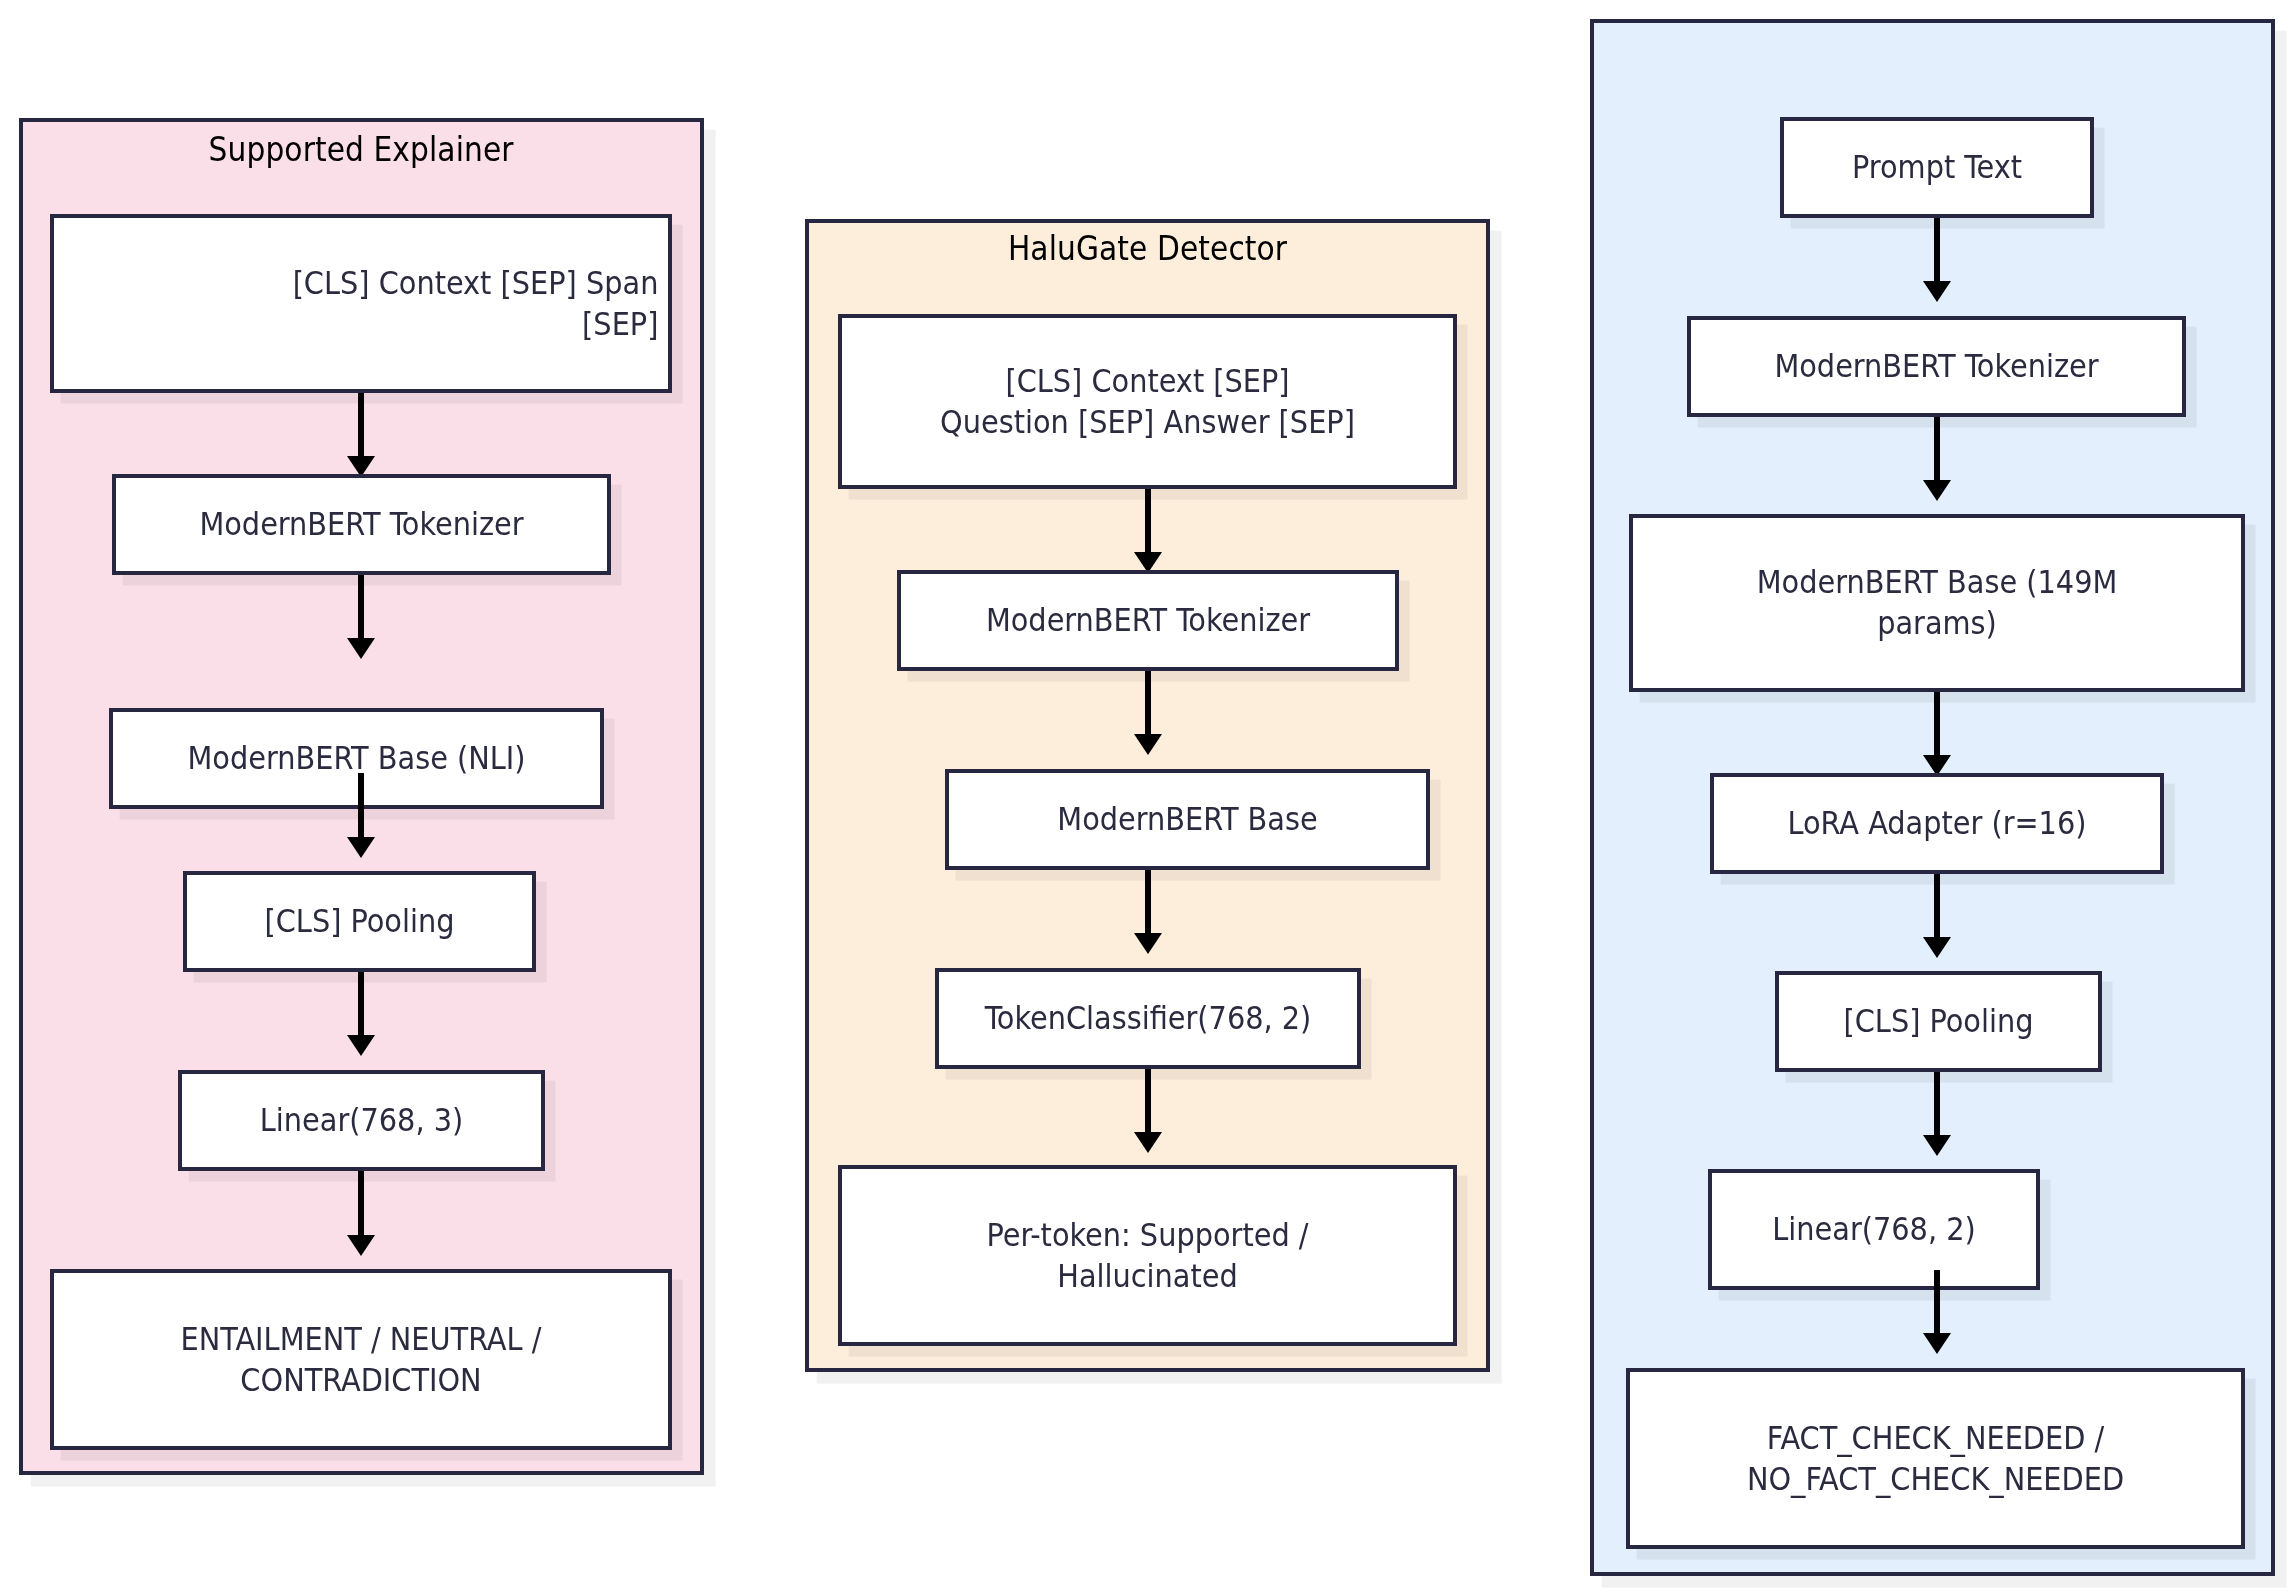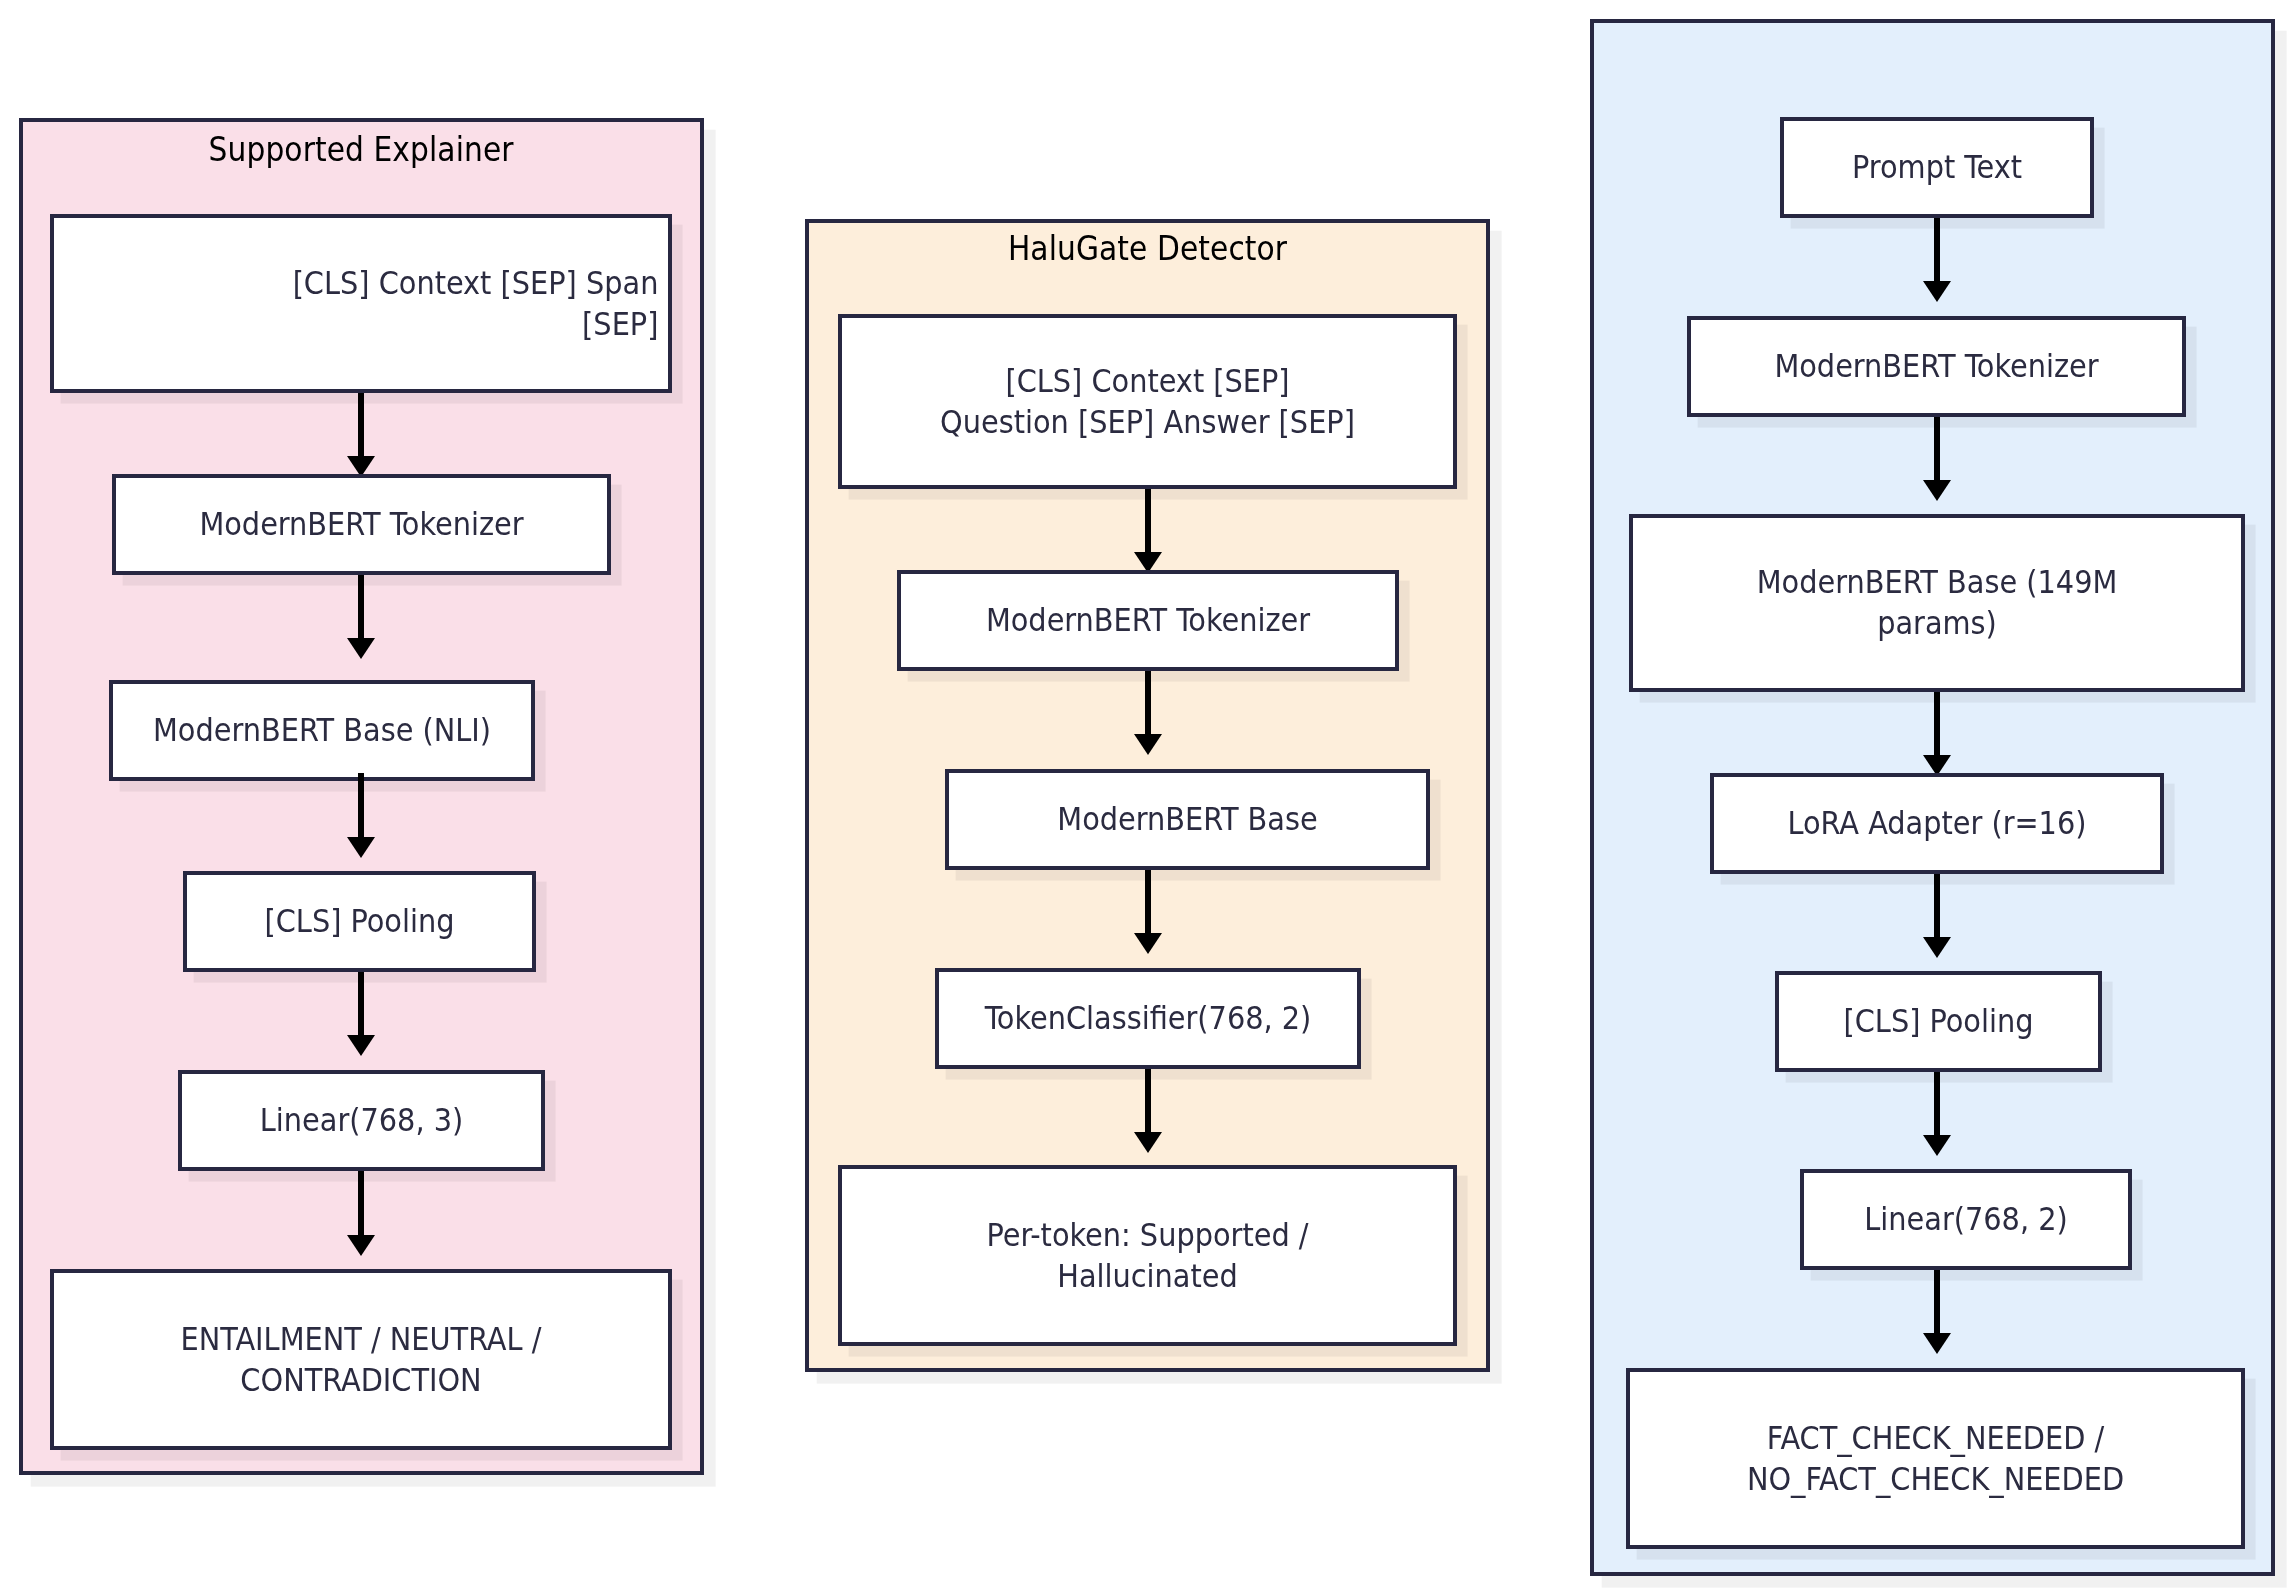--- a/index.html
+++ b/index.html
@@ -102,21 +102,21 @@
   </div>
 
   <div class="node" style="left:112px; top:474px; width:499px; height:101px;">
     <span class="node-label">ModernBERT Tokenizer</span>
   </div>
   <div class="arrow" style="left:361px; top:575px;">
     <div class="shaft" style="height:63px;"></div>
     <div class="head" style="top:63px;"></div>
   </div>
 
-  <div class="node" style="left:109px; top:680px; width:426px; height:101px;">
+  <div class="node" style="left:109px; top:708px; width:495px; height:101px;">
     <span class="node-label">ModernBERT Base (NLI)</span>
   </div>
   <div class="arrow" style="left:361px; top:773px;">
     <div class="shaft" style="height:64px;"></div>
     <div class="head" style="top:64px;"></div>
   </div>
 
   <div class="node" style="left:183px; top:871px; width:353px; height:101px;">
     <span class="node-label">[CLS] Pooling</span>
   </div>
@@ -217,21 +217,21 @@
   </div>
 
   <div class="node" style="left:1775px; top:971px; width:327px; height:101px;">
     <span class="node-label">[CLS] Pooling</span>
   </div>
   <div class="arrow" style="left:1937px; top:1072px;">
     <div class="shaft" style="height:63px;"></div>
     <div class="head" style="top:63px;"></div>
   </div>
 
-  <div class="node" style="left:1800px; top:1169px; width:332px; height:101px;">
+  <div class="node" style="left:1708px; top:1169px; width:332px; height:121px;">
     <span class="node-label">Linear(768, 2)</span>
   </div>
   <div class="arrow" style="left:1937px; top:1270px;">
     <div class="shaft" style="height:63px;"></div>
     <div class="head" style="top:63px;"></div>
   </div>
 
   <div class="node" style="left:1626px; top:1368px; width:619px; height:181px;">
     <span class="node-label">FACT_CHECK_NEEDED /
 NO_FACT_CHECK_NEEDED</span>

